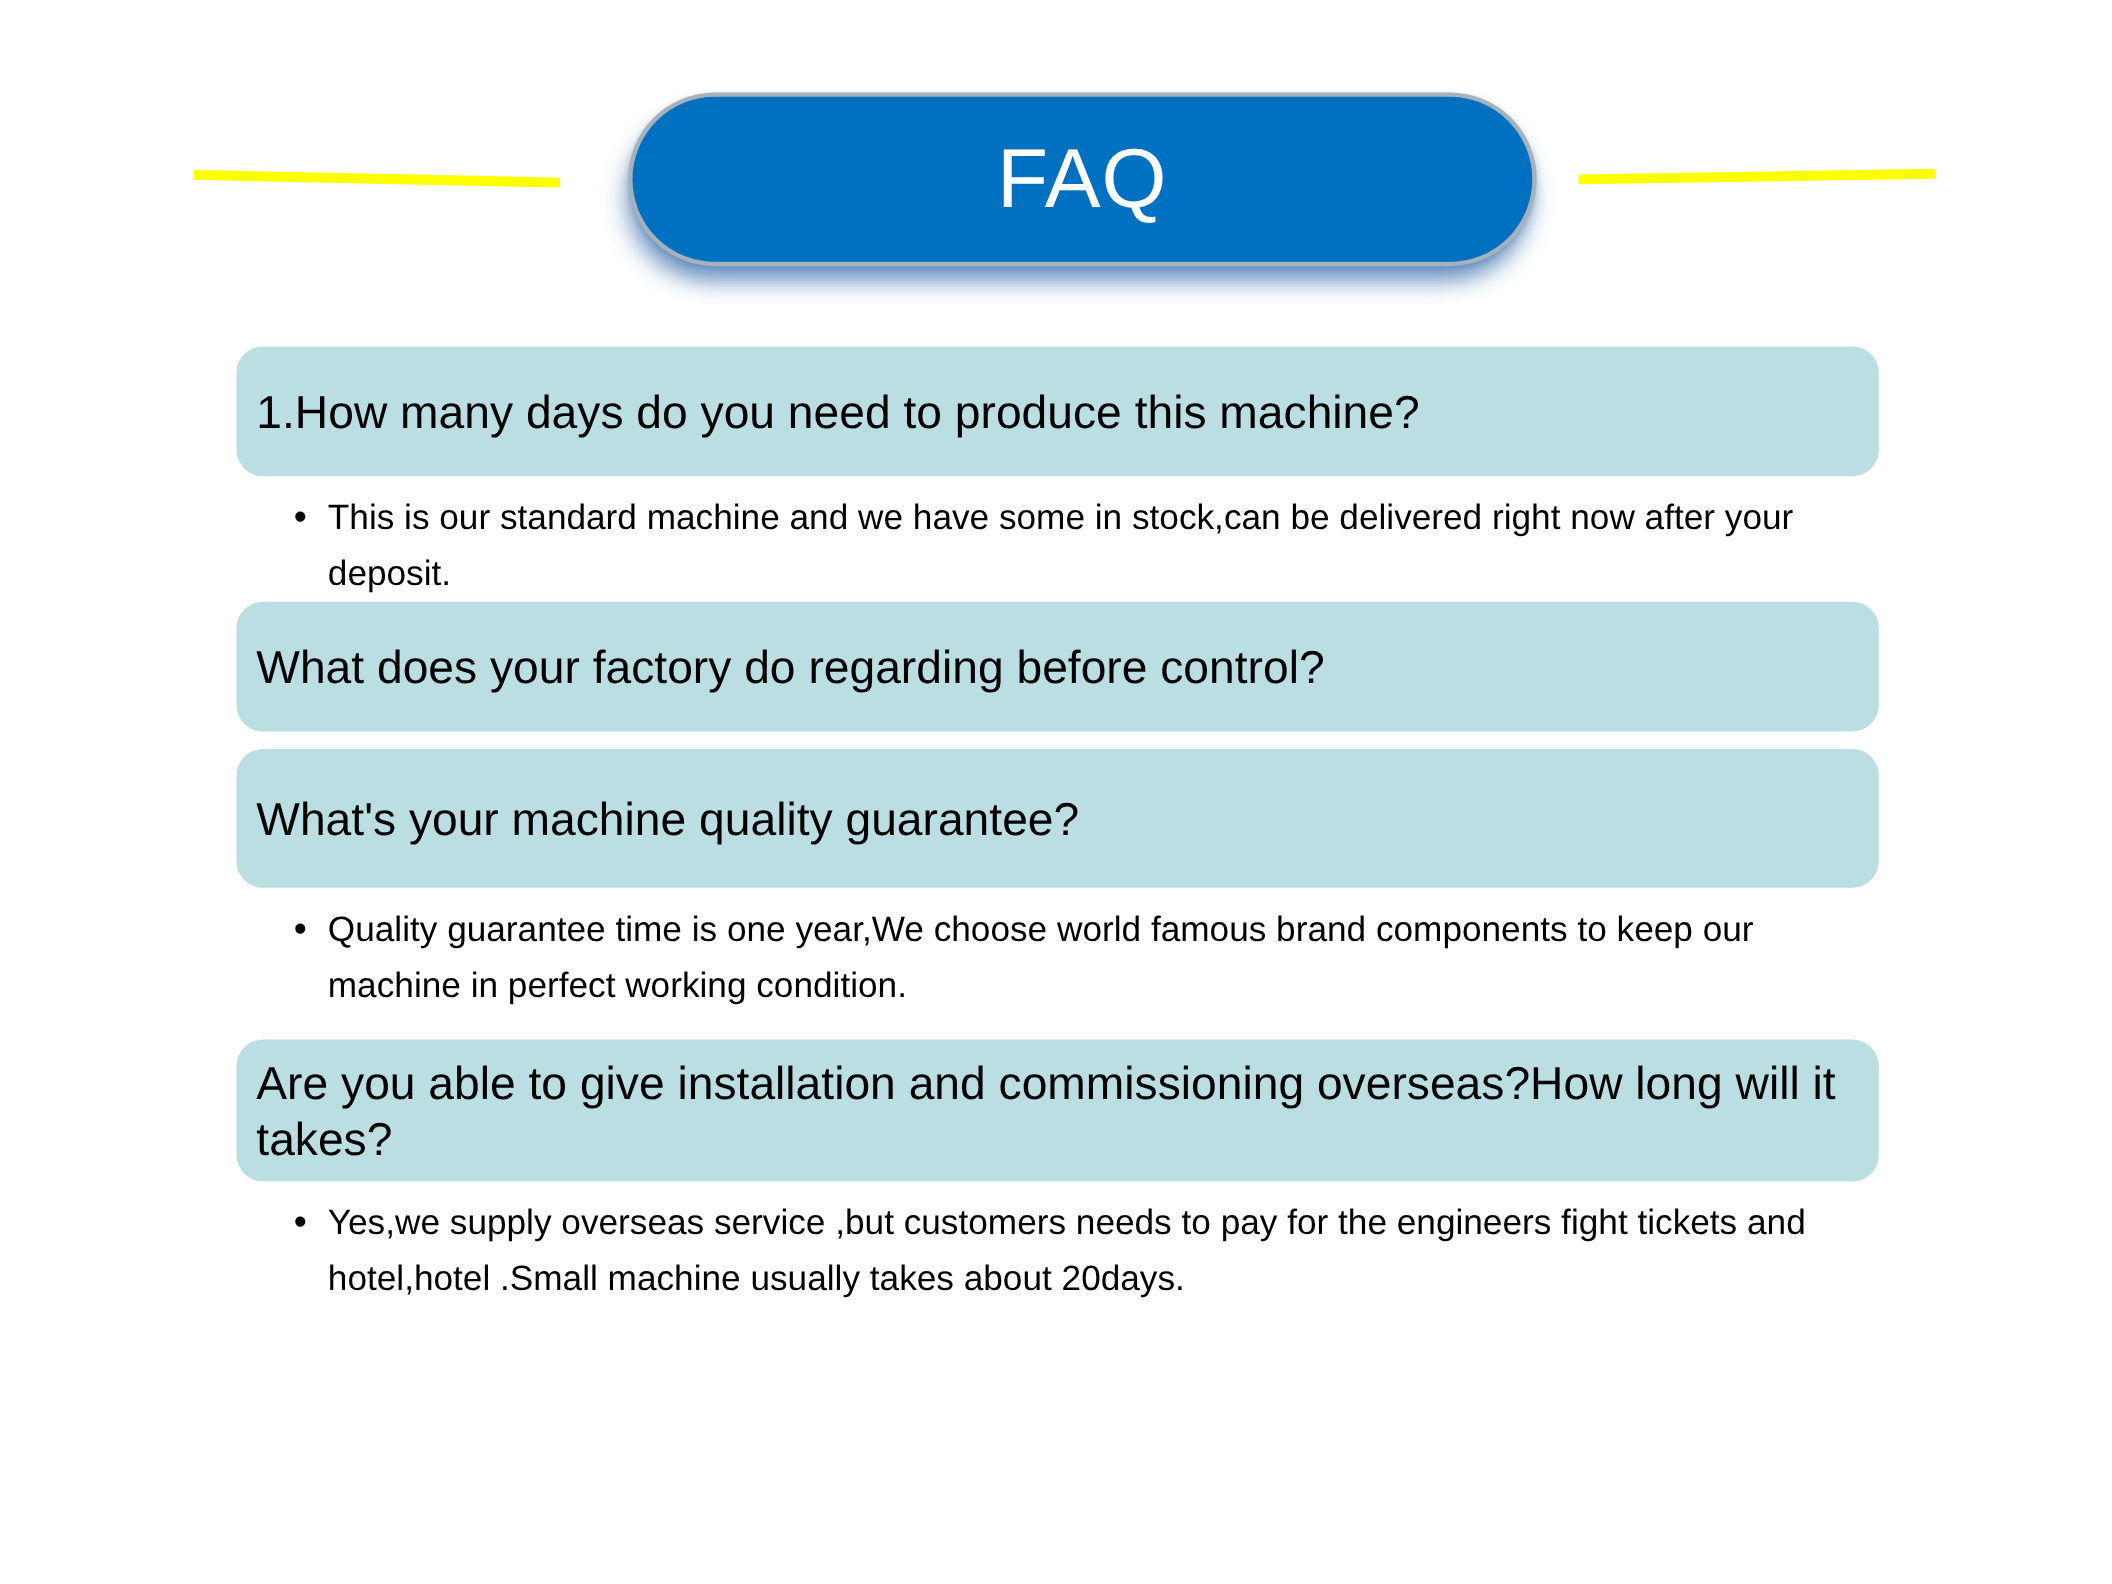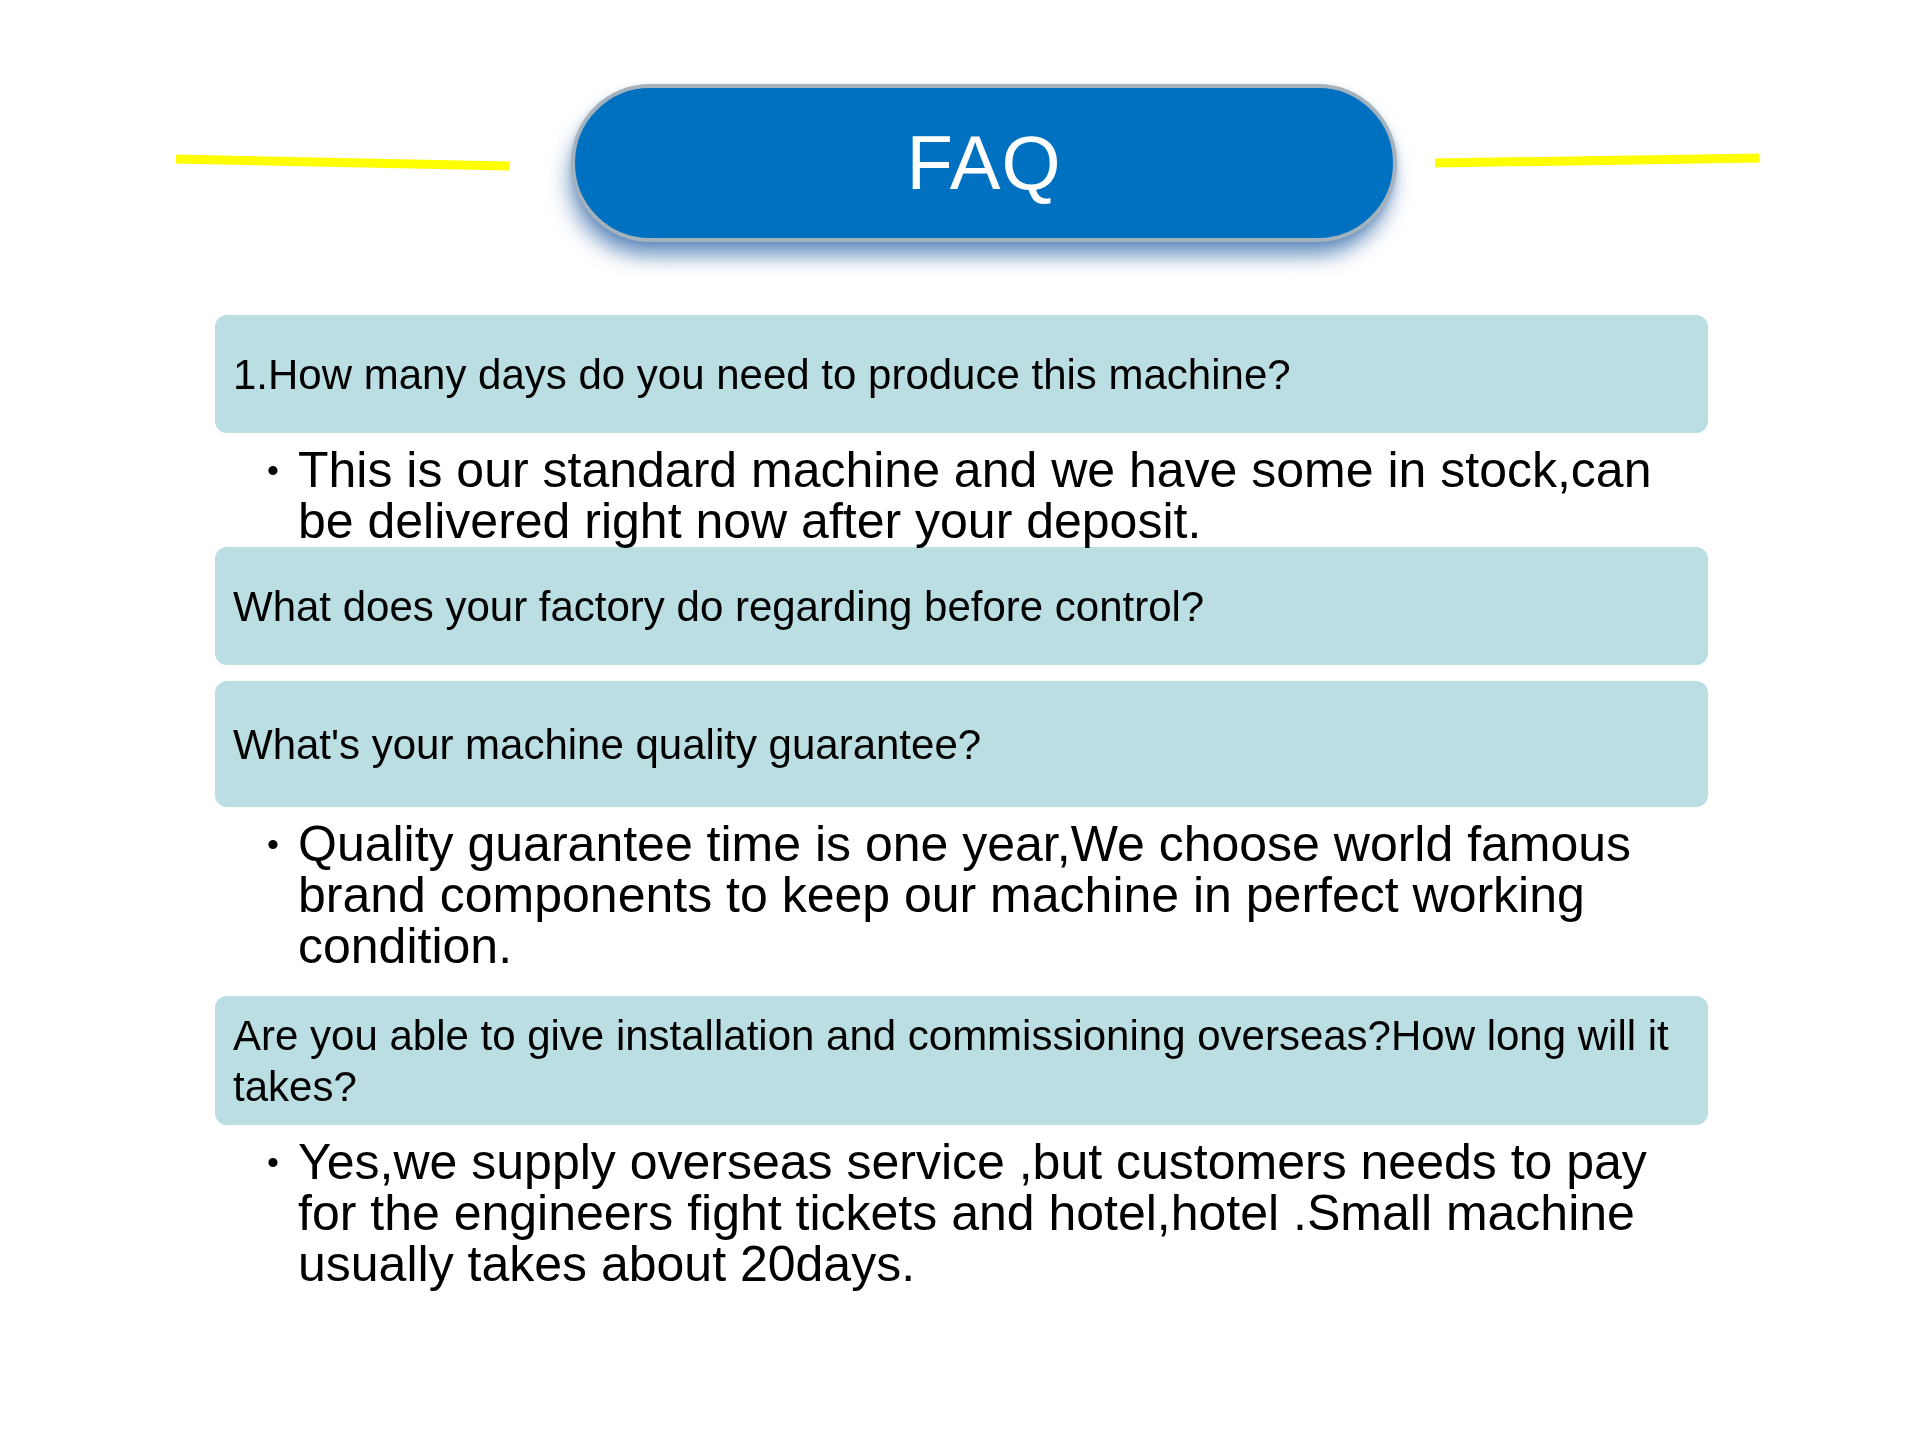--- a/index.html
+++ b/index.html
@@ -68,42 +68,42 @@
 
   
   .faq-list {
     position: absolute;
     left: 215px;
     top: 315px;
     width: 1493px;
   }
   .question {
     background: var(--question-box-teal, #BADEE2);
-    border-radius: 12px;
+    border-radius: 24px;
     min-height: 118px;
     padding: 10px 20px 10px 18px;
     box-sizing: border-box;
     display: flex;
     align-items: center;
     font-size: 42px;
     line-height: 51px;
   }
   .faq-item:nth-child(3) .question { margin-top: 16px; min-height: 126px; }
   .faq-item:nth-child(4) .question { margin-top: 24px;  min-height: 129px; justify-content: center; }
 
   .answer-list {
     list-style: none;
     margin: 12px 0 0 50px;
     padding: 0;
     width: 1445px;
   }
   .answer {
     position: relative;
     padding-left: 33px;
-    font-size: 50px;
+    font-size: 32px;
     line-height: 51px;
   }
   .answer::before {
     content: "\2022";
     position: absolute;
     left: 2px;
     top: 0;
     font-size: 34px;
     line-height: 51px;
   }

